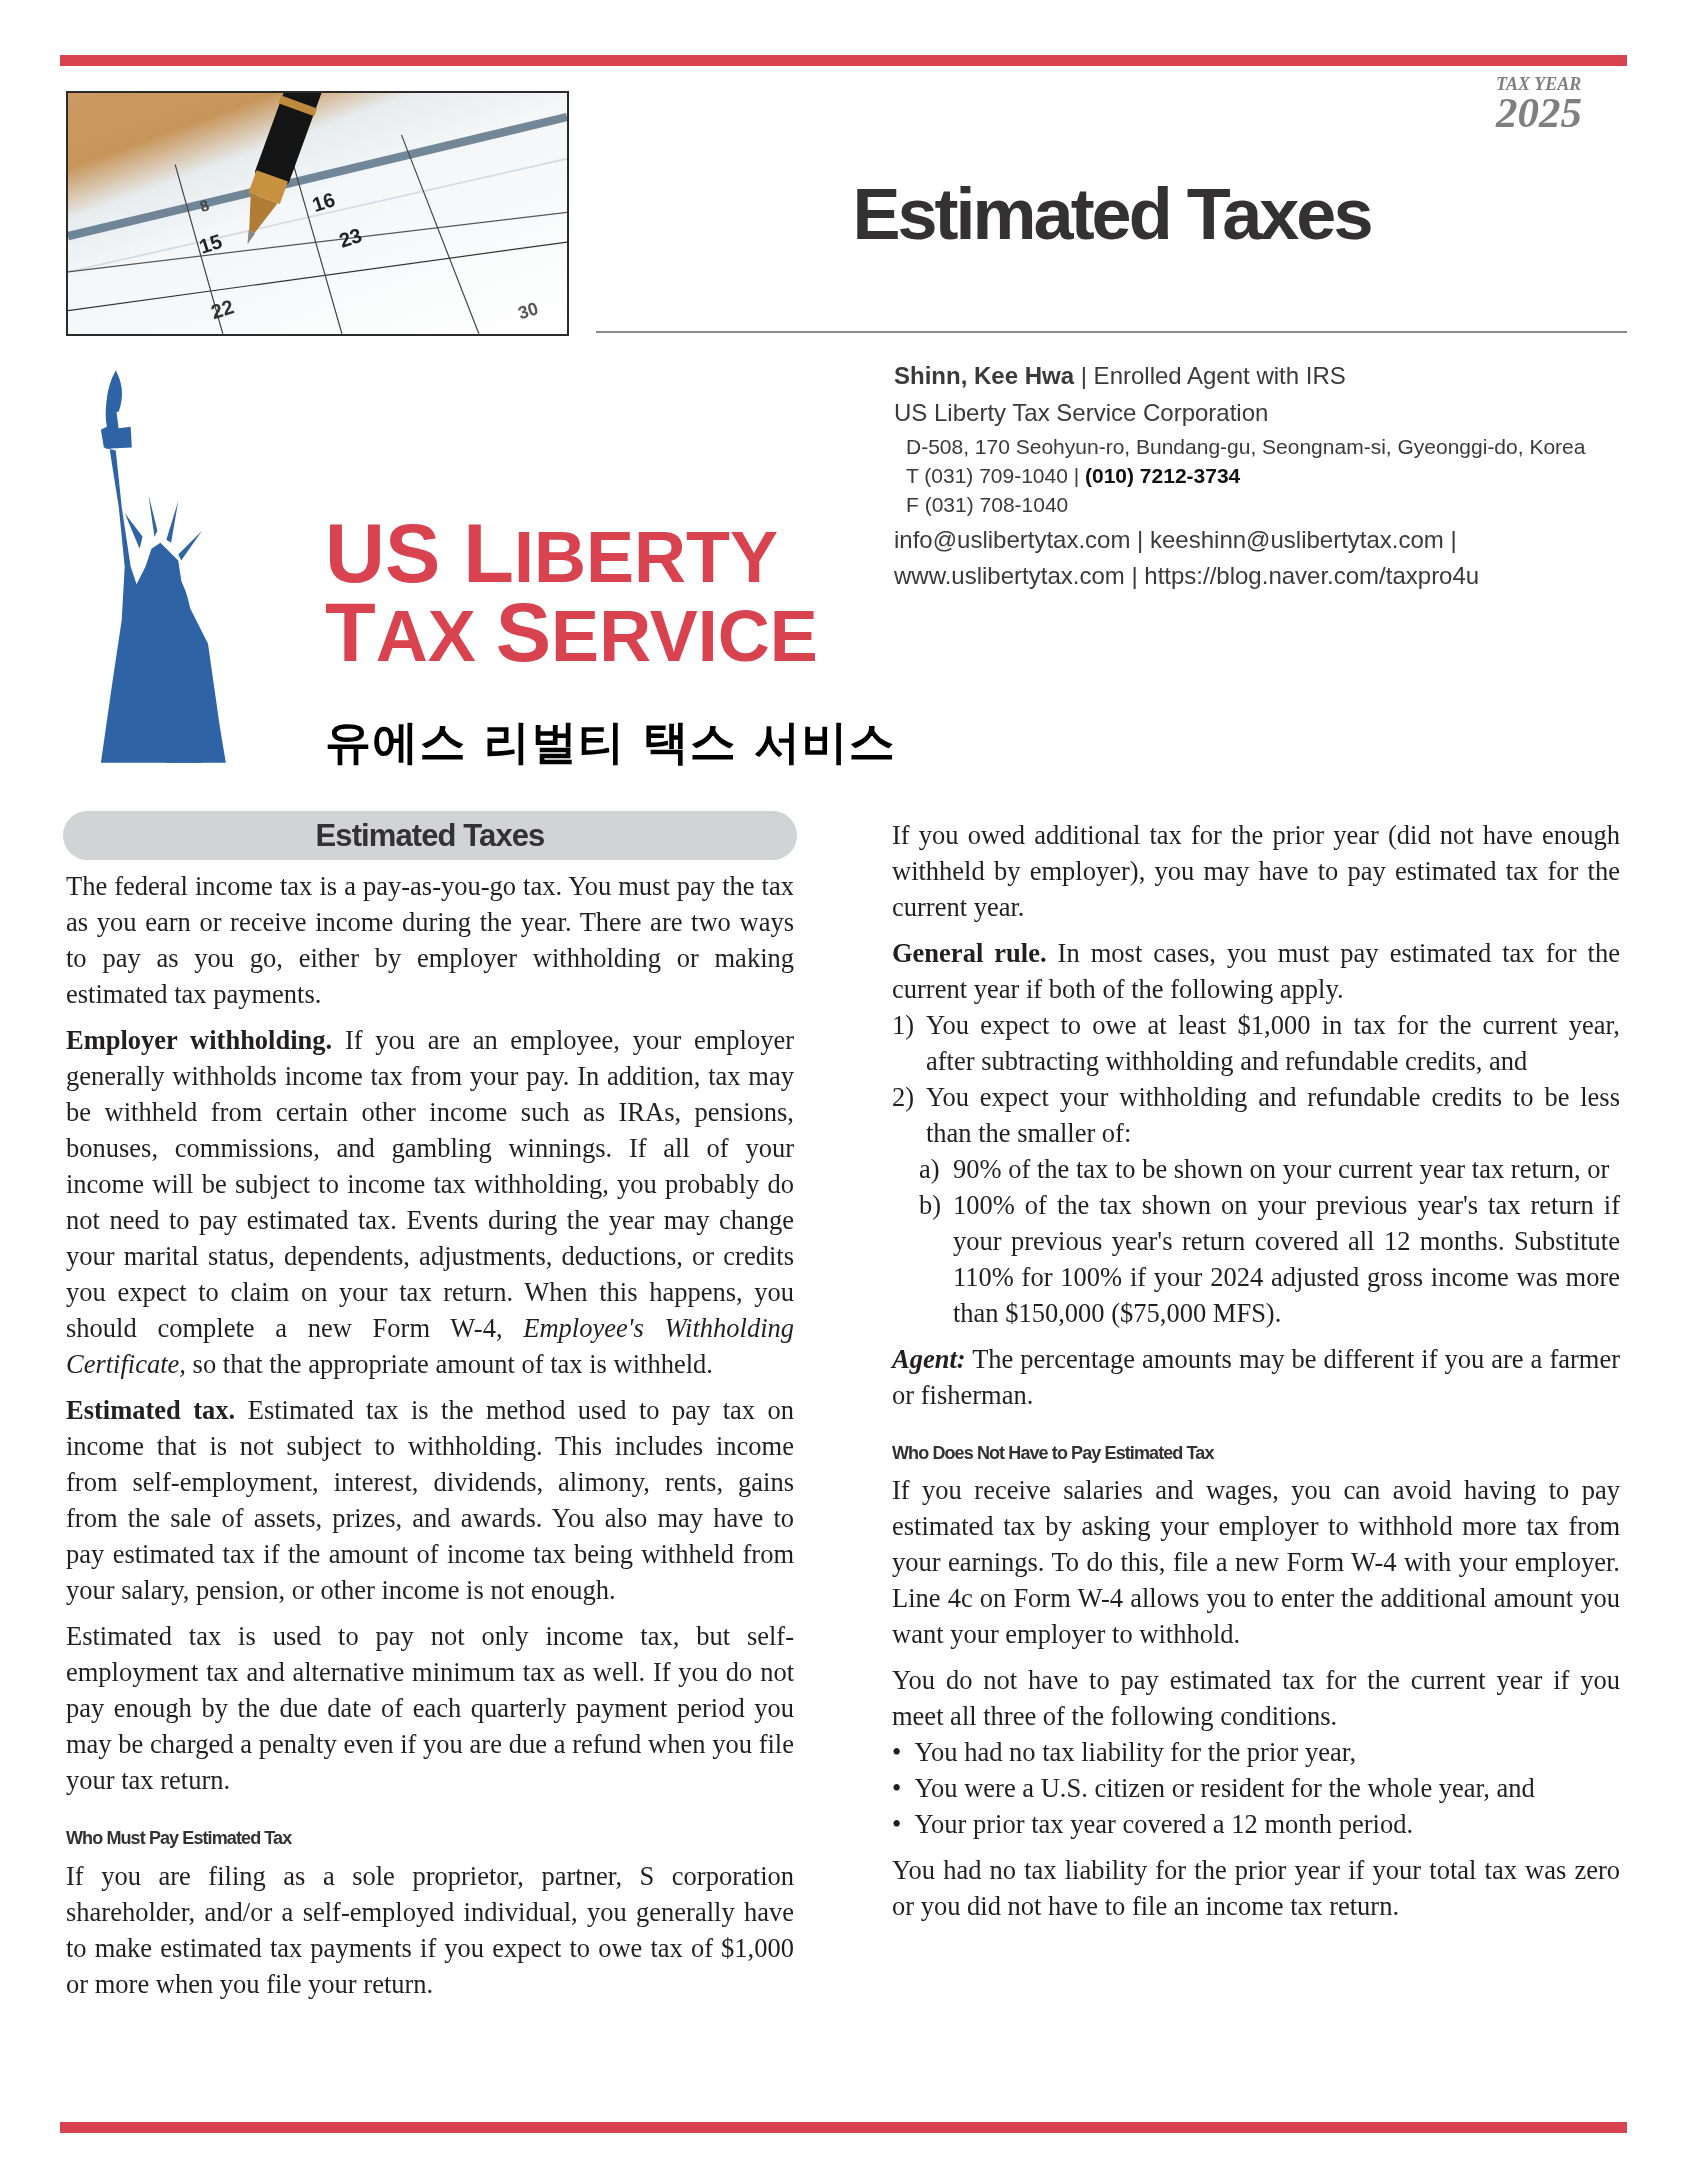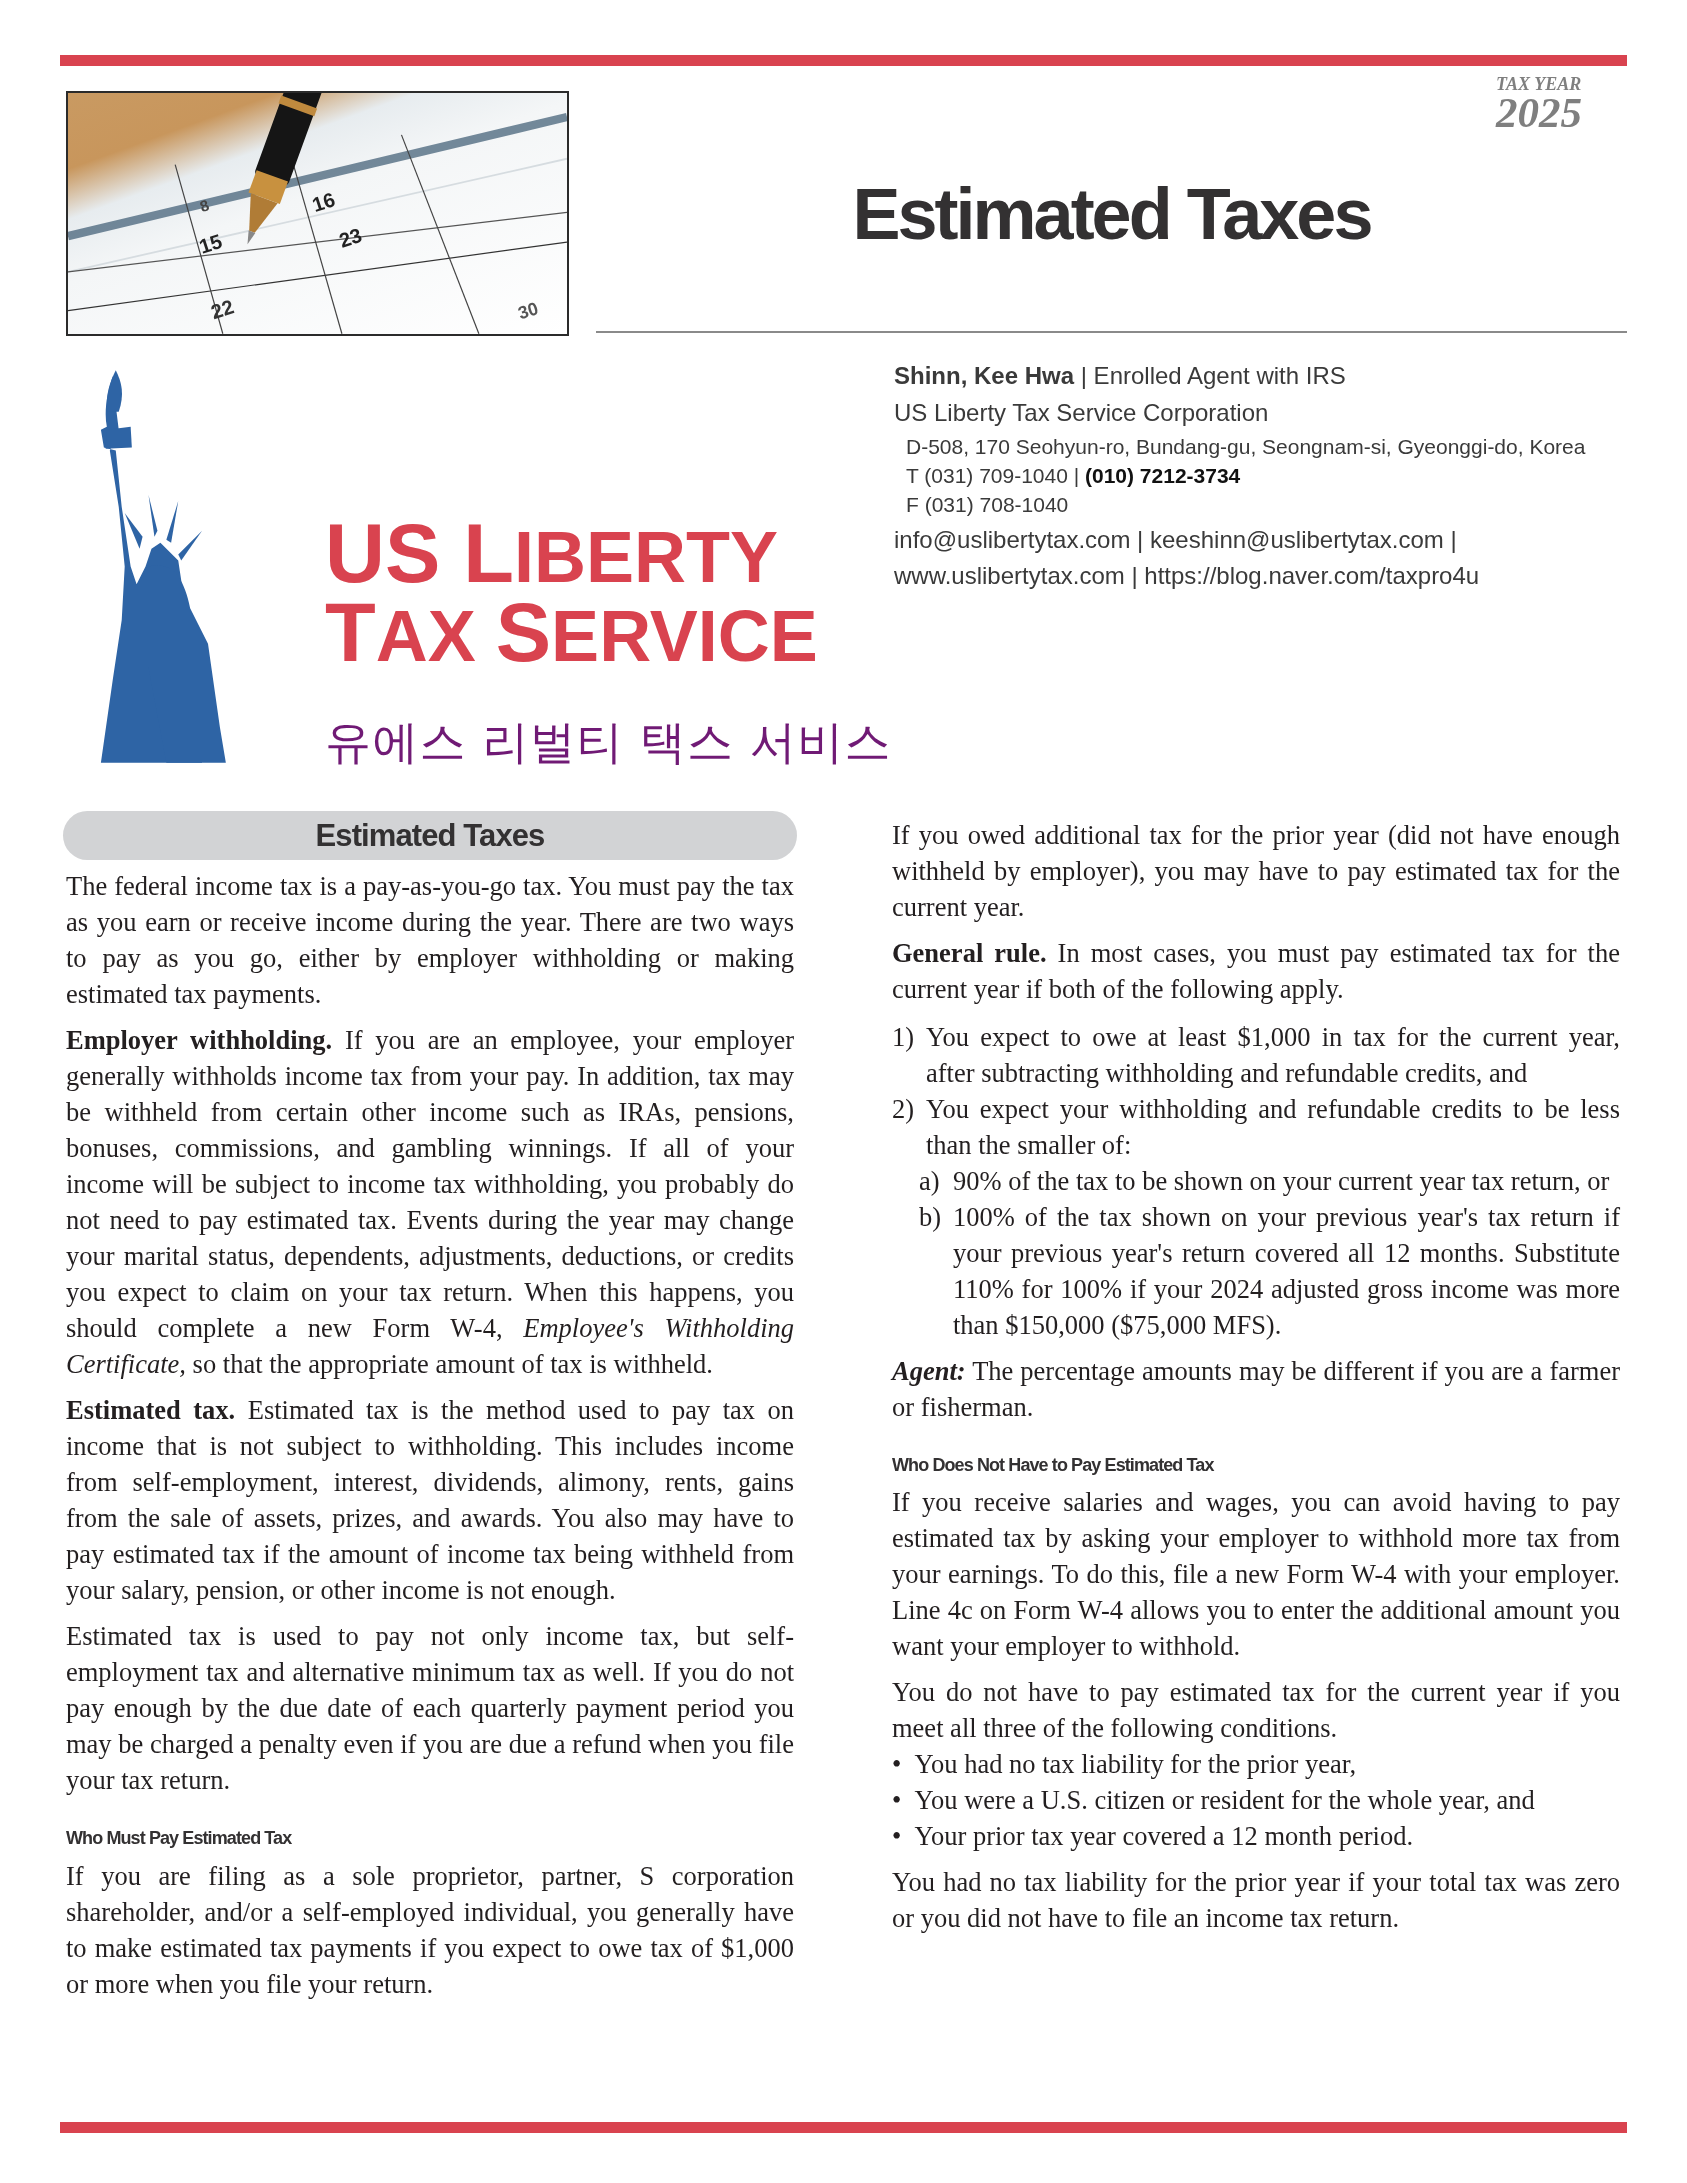--- a/index.html
+++ b/index.html
@@ -31,21 +31,21 @@
     #contact .l2 { font-size: 24px; line-height: 38px; }
     #contact .sm { font-size: 21px; line-height: 29px; margin-left: 12px; }
     #contact .sm b { color: #111; }
     #contact .md { font-size: 24px; line-height: 42px; }
 
     
     #logo { left: 89px; top: 370px; width: 668px; height: 393px; }
     #logo-text { left: 325px; top: 516px; font-family: "Liberation Sans", sans-serif; font-weight: bold; color: #d9434f; }
     #logo-text .row { display: block; font-size: 72px; line-height: 75px; letter-spacing: 0; }
     #logo-text .big { font-size: 83px; }
-    #logo-korean { left: 325px; top: 712px; font-family: "DejaVu Sans", sans-serif; font-weight: normal; font-size: 46px; color: #701a75; letter-spacing: 1.2px; }
+    #logo-korean { left: 325px; top: 712px; font-family: "DejaVu Sans", sans-serif; font-weight: bold; font-size: 46px; color: #000000; letter-spacing: 1.2px; }
 
     
     .col { position: absolute; font-family: "Liberation Serif", serif; font-size: 26.5px; line-height: 36px; color: #231f20; text-align: justify; }
     #col-left { left: 66px; top: 811px; width: 728px; }
     #col-right { left: 892px; top: 817px; width: 728px; }
     .col p { margin: 0 0 10px 0; }
     .col b { font-weight: bold; }
     .pill { height: 49px; border-radius: 24.4px; background: #d2d3d5; text-align: center; font-family: "Liberation Sans", sans-serif;
       font-weight: bold; font-size: 31px; line-height: 49px; color: #333132; letter-spacing: -0.9px; margin: 0 0 8.3px -3px; width: 734px; }
     .h2 { font-family: "Liberation Sans", sans-serif; font-weight: bold; font-size: 18px; letter-spacing: -0.9px; color: #333132; margin: 24px 0 2.4px 0; line-height: 33px; }
@@ -133,21 +133,21 @@
   <p>The federal income tax is a pay-as-you-go tax. You must pay the tax as you earn or receive income during the year. There are two ways to pay as you go, either by employer withholding or making estimated tax payments.</p>
   <p><b>Employer withholding.</b><span> If you are an employee, your employer generally withholds income tax from your pay. In addition, tax may be withheld from certain other income such as IRAs, pensions, bonuses, commissions, and gambling winnings. If all of your income will be subject to income tax withholding, you probably do not need to pay estimated tax. Events during the year may change your marital status, dependents, adjustments, deductions, or credits you expect to claim on your tax return. When this happens, you should complete a new Form W-4, </span><span class="it">Employee's Withholding Certificate,</span><span> so that the appropriate amount of tax is withheld.</span></p>
   <p><b>Estimated tax.</b><span> Estimated tax is the method used to pay tax on income that is not subject to withholding. This includes income from self-employment, interest, dividends, alimony, rents, gains from the sale of assets, prizes, and awards. You also may have to pay estimated tax if the amount of income tax being withheld from your salary, pension, or other income is not enough.</span></p>
   <p>Estimated tax is used to pay not only income tax, but self-employment tax and alternative minimum tax as well. If you do not pay enough by the due date of each quarterly payment period you may be charged a penalty even if you are due a refund when you file your tax return.</p>
   <div class="h2">Who Must Pay Estimated Tax</div>
   <p>If you are filing as a sole proprietor, partner, S corporation shareholder, and/or a self-employed individual, you generally have to make estimated tax payments if you expect to owe tax of $1,000 or more when you file your return.</p>
 </div>
 
 <div class="col" id="col-right">
   <p>If you owed additional tax for the prior year (did not have enough withheld by employer), you may have to pay estimated tax for the current year.</p>
-  <p style="margin-bottom:12px"><b>General rule.</b><span> In most cases, you must pay estimated tax for the current year if both of the following apply.</span></p>
+  <p style="margin-bottom:0"><b>General rule.</b><span> In most cases, you must pay estimated tax for the current year if both of the following apply.</span></p>
   <ul class="list ol">
     <li><span class="num">1)</span><span>You expect to owe at least $1,000 in tax for the current year, after subtracting withholding and refundable credits, and</span></li>
     <li><span class="num">2)</span><span>You expect your withholding and refundable credits to be less than the smaller of:</span>
       <ul class="subl" style="margin-left:-34px">
         <li><span class="num">a)</span><span>90% of the tax to be shown on your current year tax return, or</span></li>
         <li><span class="num">b)</span><span>100% of the tax shown on your previous year's tax return if your previous year's return covered all 12 months. Substitute 110% for 100% if your 2024 adjusted gross income was more than $150,000 ($75,000 MFS).</span></li>
       </ul>
     </li>
   </ul>
   <p><b class="it">Agent:</b><span> The percentage amounts may be different if you are a farmer or fisherman.</span></p>

